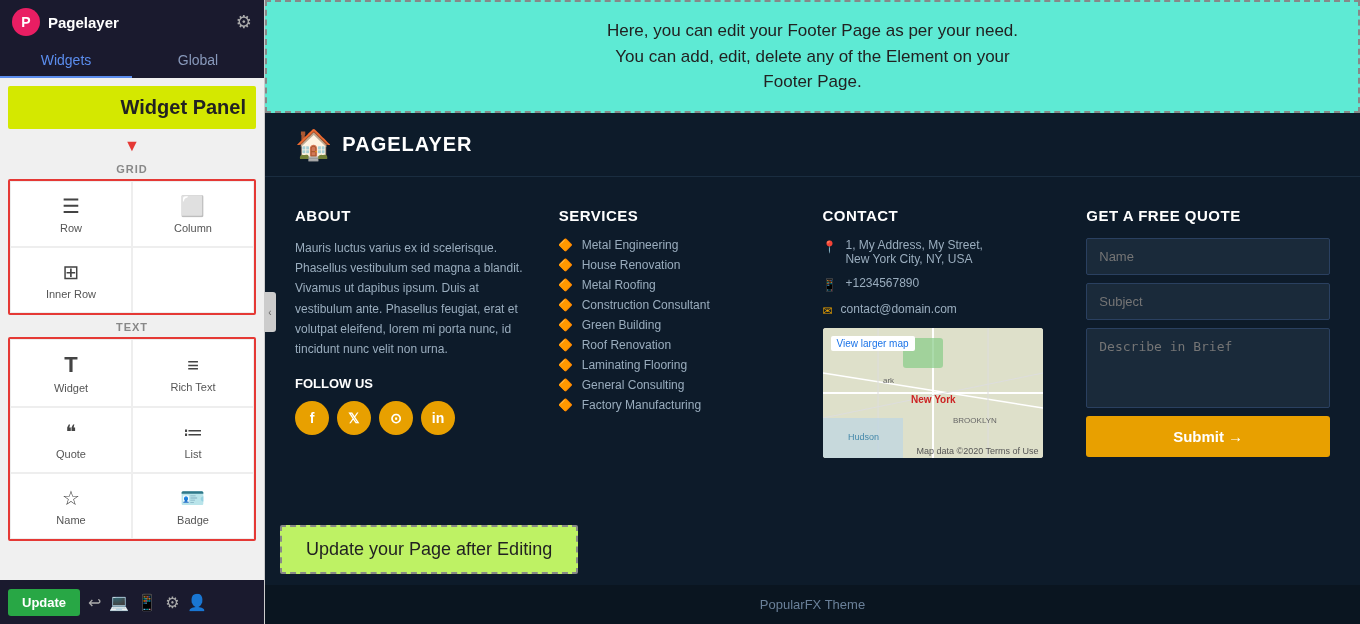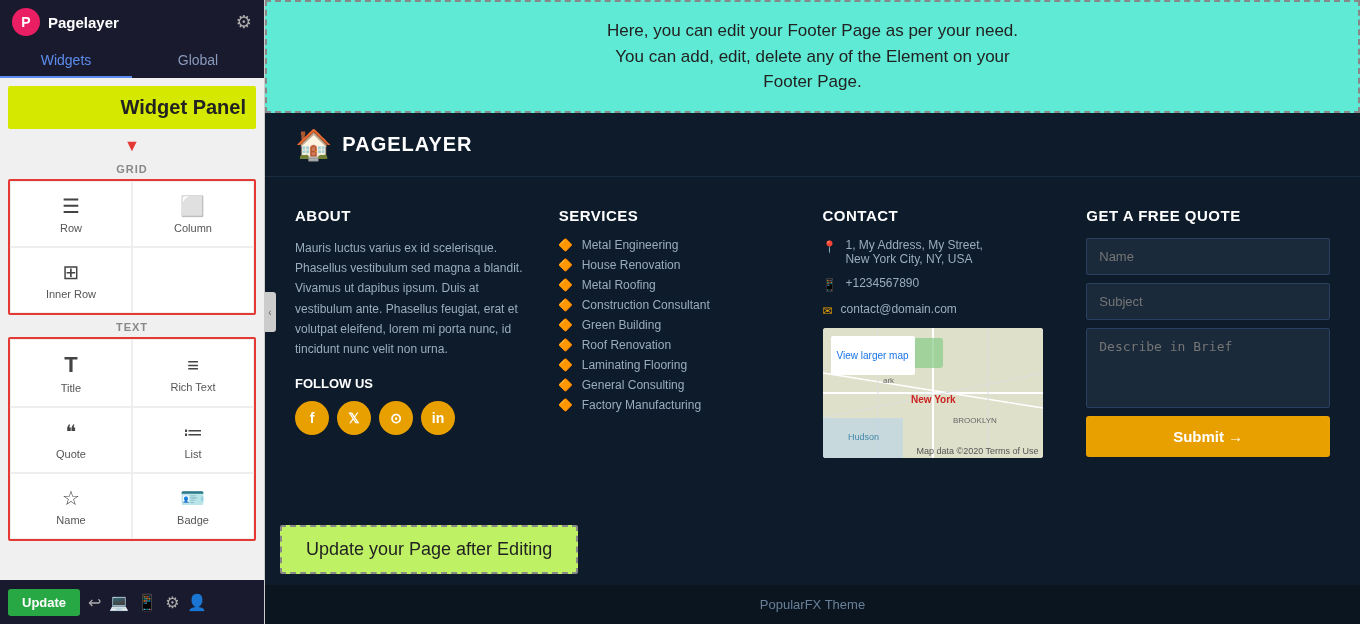--- a/index.html
+++ b/index.html
@@ -321,21 +321,21 @@
       position: relative;
       overflow: hidden;
       margin-top: 6px;
     }
 
     .map-view-larger {
       position: absolute;
       top: 8px;
       left: 8px;
       background: white;
-      padding: 14px 6px;
+      padding: 2px 6px;
       font-size: 10px;
       color: #1a73e8;
       border-radius: 2px;
     }
 
     .map-copyright {
       position: absolute;
       bottom: 2px;
       right: 4px;
       font-size: 9px;
@@ -487,21 +487,21 @@
       </div>
     </div>
   </div>
 
   <div>
     <div class="section-divider">TEXT</div>
     <div id="widget-grid" style="border:2px solid #e53935;margin:0 8px;border-radius:2px;background:white;">
       <div class="widget-row">
         <div class="widget-item">
           <span class="widget-icon" style="font-weight:bold;font-size:22px;">T</span>
-          <span class="widget-label">Title</span>
+          <span class="widget-label">Widget</span>
         </div>
         <div class="widget-item">
           <span class="widget-icon">≡</span>
           <span class="widget-label">Rich Text</span>
         </div>
       </div>
       <div class="widget-row">
         <div class="widget-item">
           <span class="widget-icon">❝</span>
           <span class="widget-label">Quote</span>

